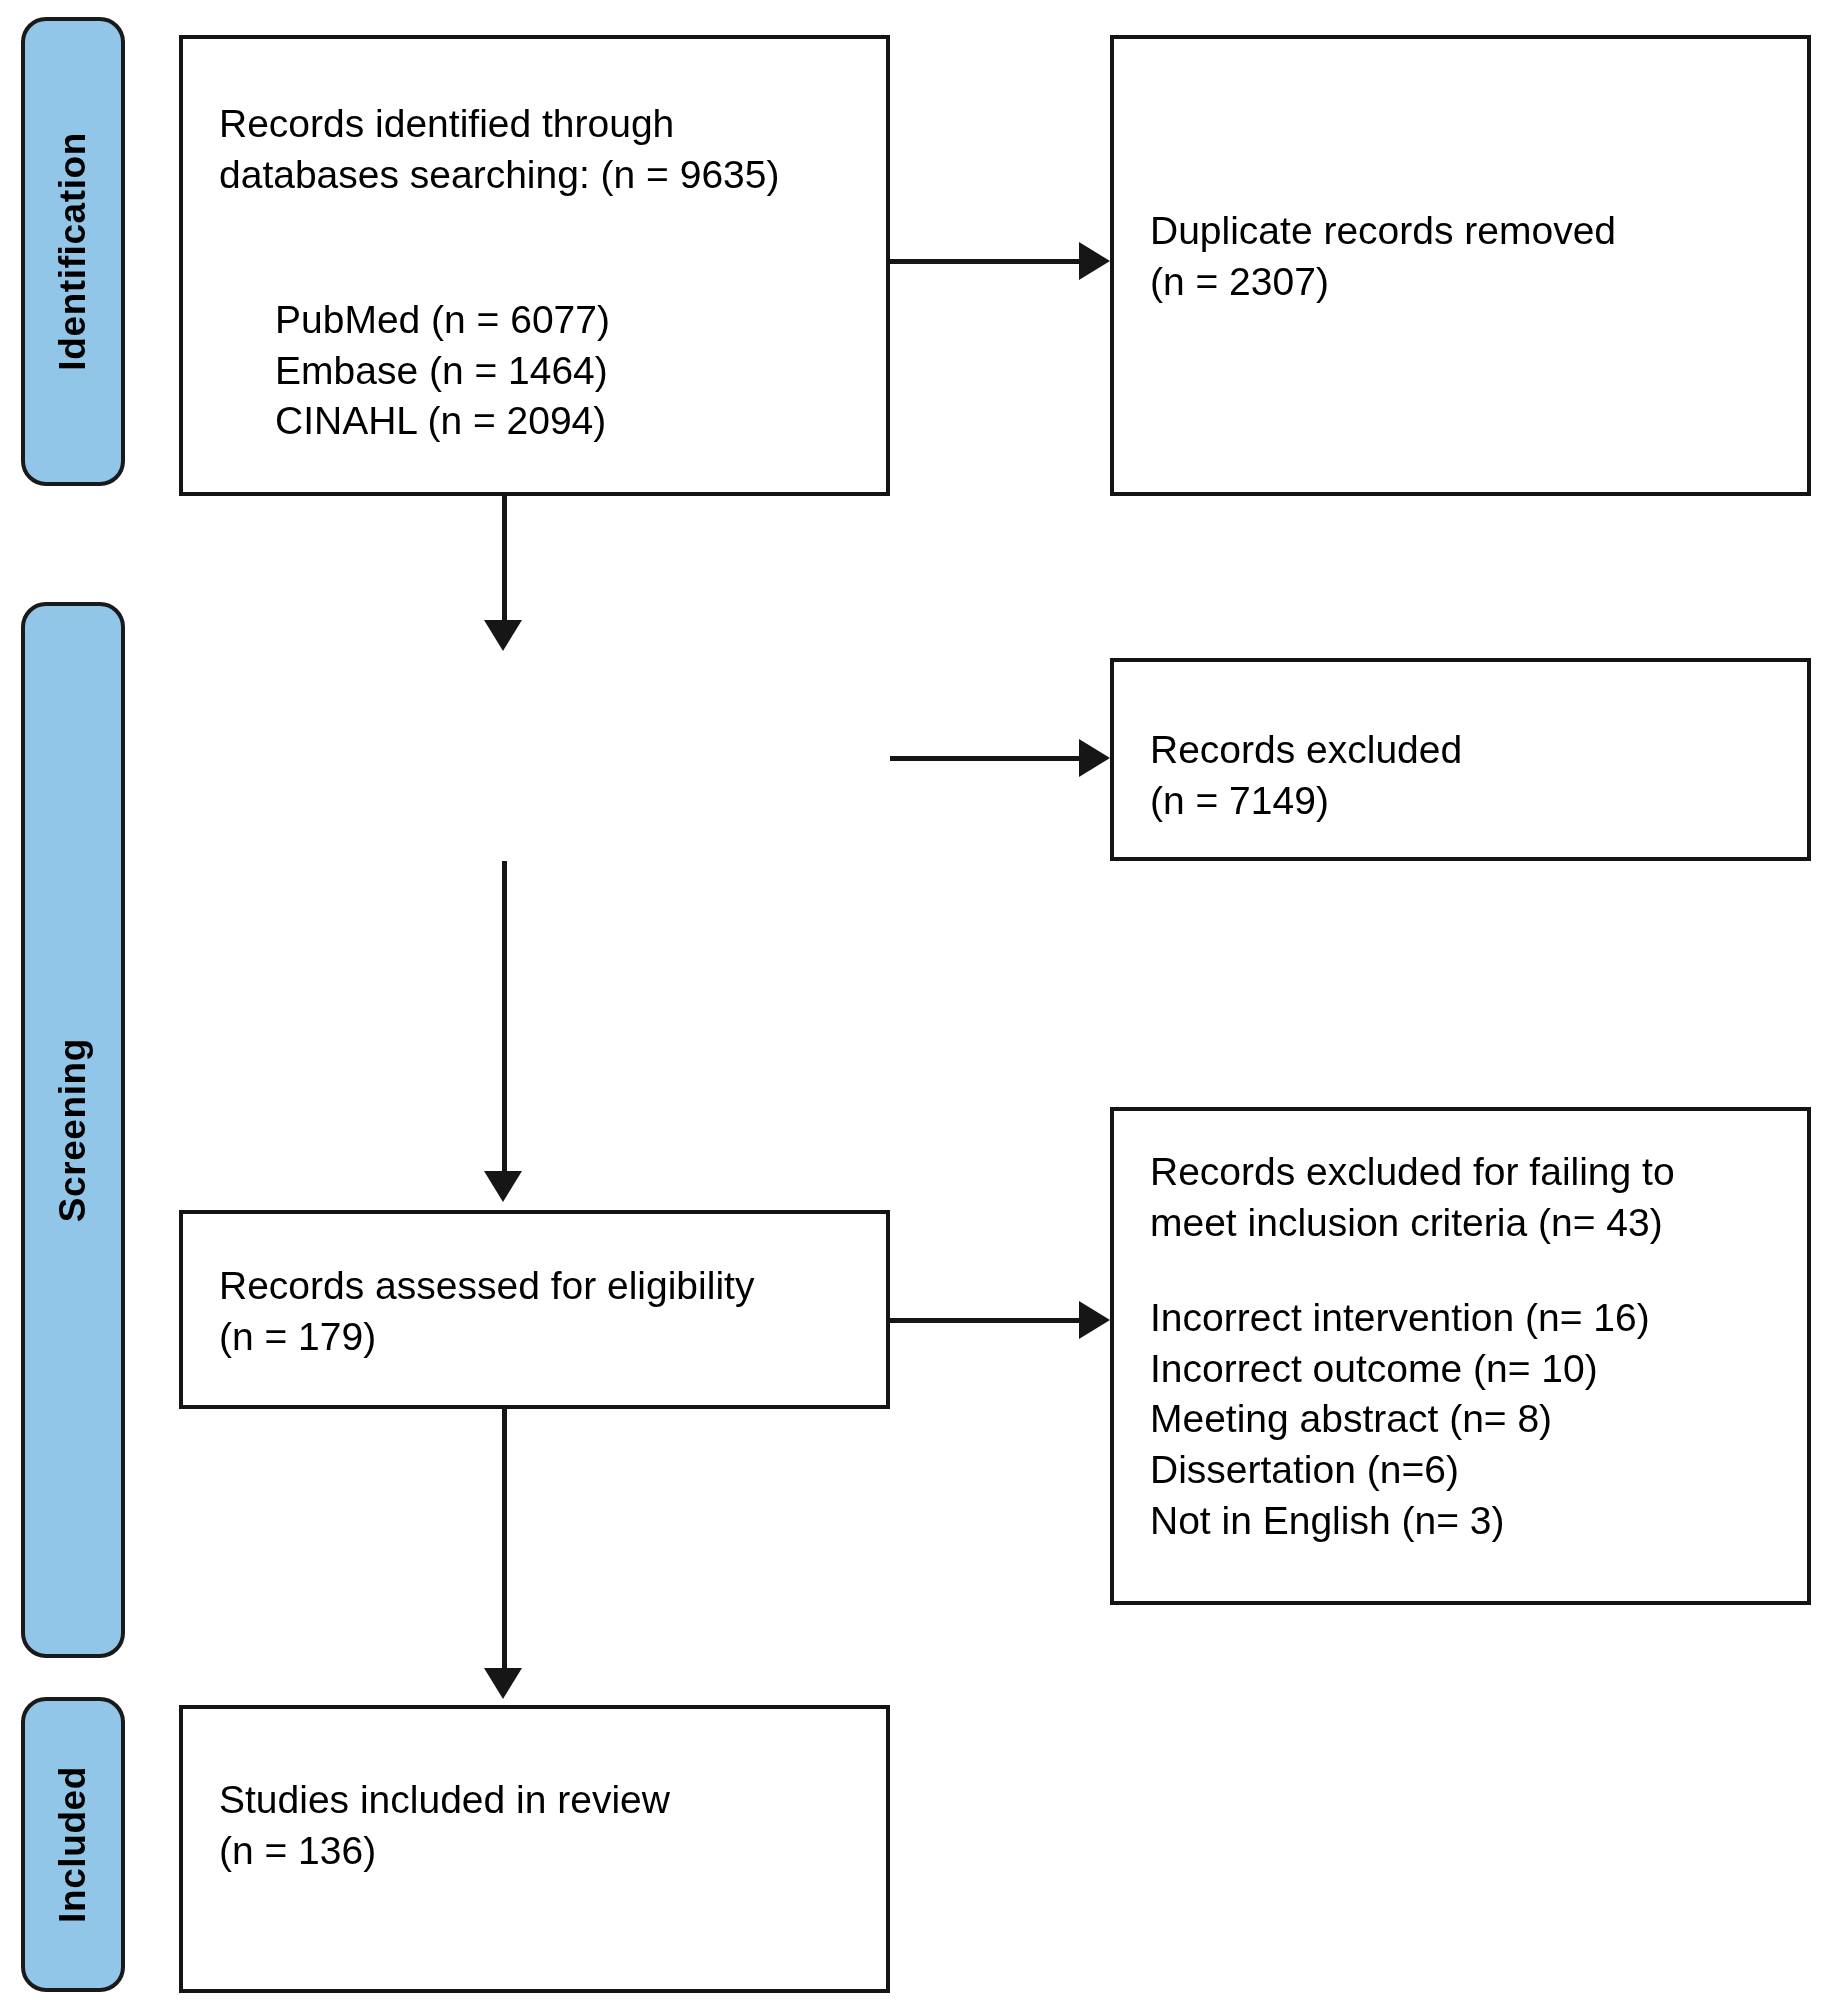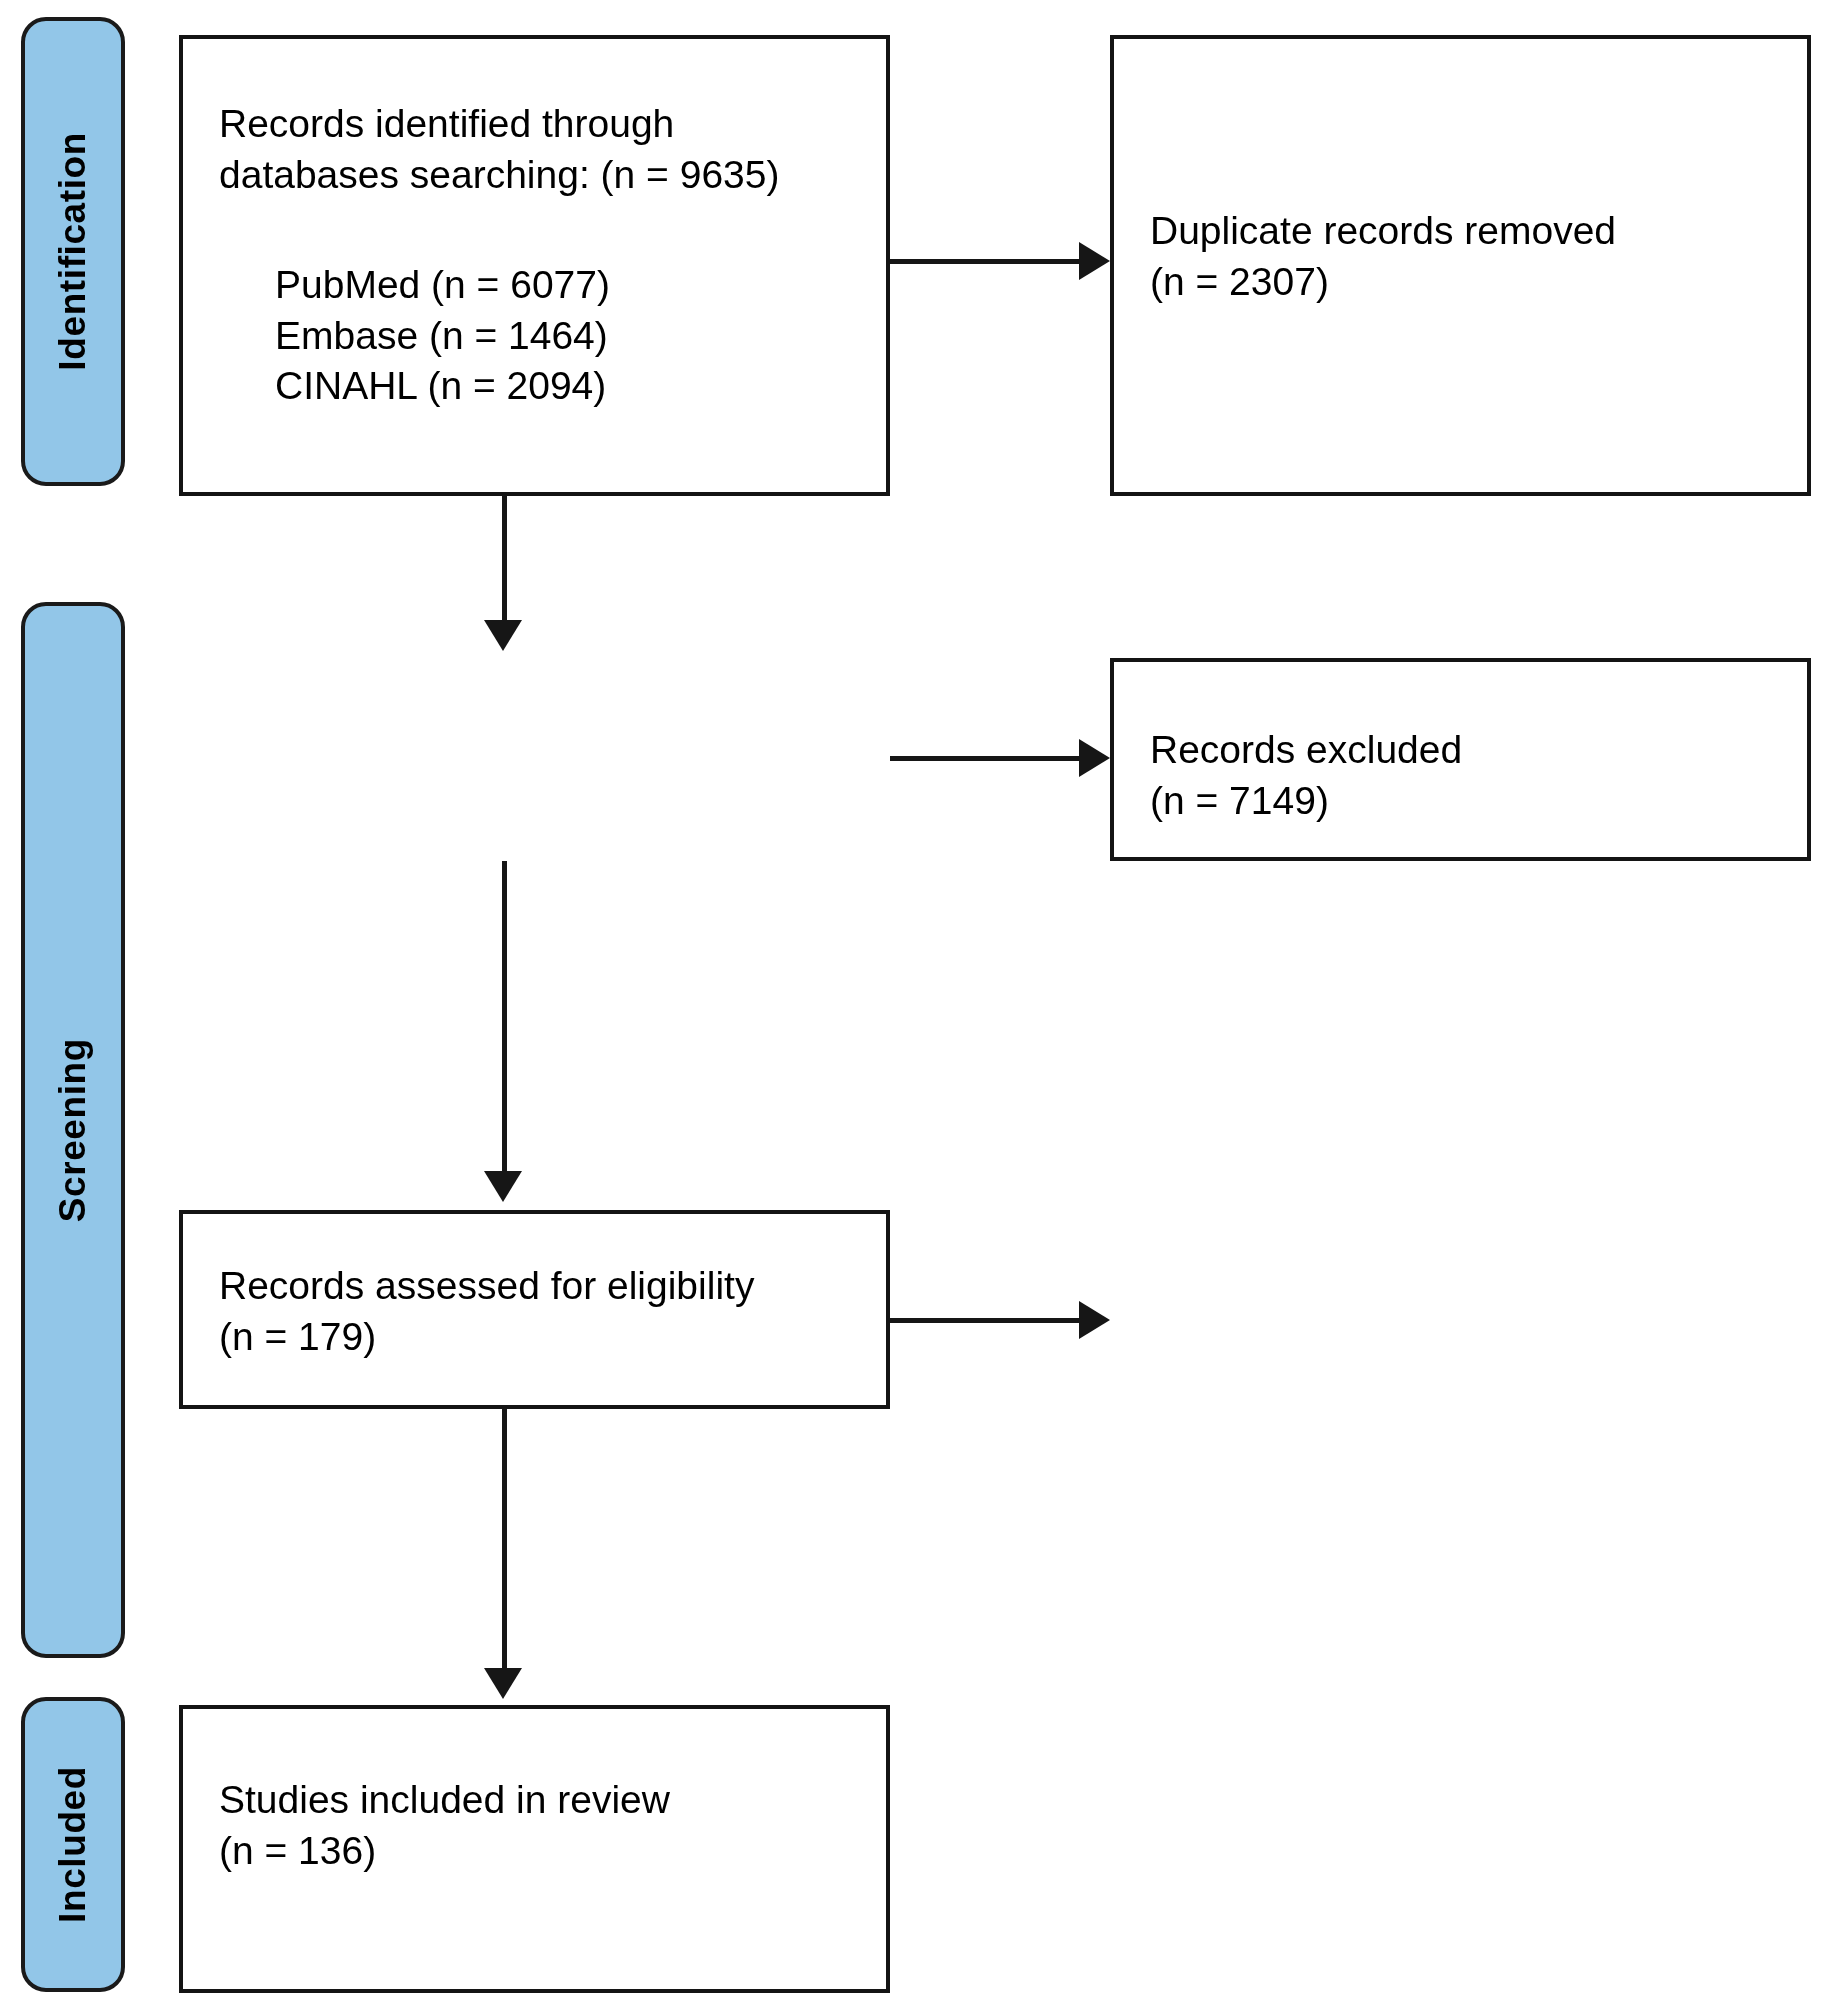--- a/index.html
+++ b/index.html
@@ -50,20 +50,21 @@
     position: absolute;
     left: 36px;
     right: 18px;
     color: #000000;
     font-size: 39px;
     line-height: 1.30;
     white-space: pre-line;
   }
   .box-text.indent {
     left: 92px;
+    margin-top: 35px;
   }
 
   
   .conn-line {
     position: absolute;
     background: #161616;
   }
   .arrow-down {
     position: absolute;
     width: 0;
@@ -127,20 +128,29 @@
   <div class="arrow-right" style="left:1079px; top:739px;"></div>
 
   <div class="conn-line" style="left:502px; top:861px; width:5.4px; height:313px;"></div>
   <div class="arrow-down" style="left:484px; top:1171px;"></div>
 
   <div class="flow-box" style="left:179px; top:1210px; width:711px; height:199px;">
     <div class="box-text" style="top:47px;">Records assessed for eligibility
 (n = 179)</div>
   </div>
 
+  <div class="flow-box" style="left:1110px; top:1107px; width:701px; height:498px;">
+    <div class="box-text" style="top:36px;">Records excluded for failing to
+meet inclusion criteria (n= 43)</div>
+    <div class="box-text" style="top:182px;">Incorrect intervention (n= 16)
+Incorrect outcome (n= 10)
+Meeting abstract (n= 8)
+Dissertation (n=6)
+Not in English (n= 3)</div>
+  </div>
 
   <div class="conn-line" style="left:890px; top:1318px; width:191px; height:5.4px;"></div>
   <div class="arrow-right" style="left:1079px; top:1301px;"></div>
 
   <div class="conn-line" style="left:502px; top:1408px; width:5.4px; height:262px;"></div>
   <div class="arrow-down" style="left:484px; top:1668px;"></div>
 
   <div class="flow-box" style="left:179px; top:1705px; width:711px; height:288px;">
     <div class="box-text" style="top:66px;">Studies included in review
 (n = 136)</div>

